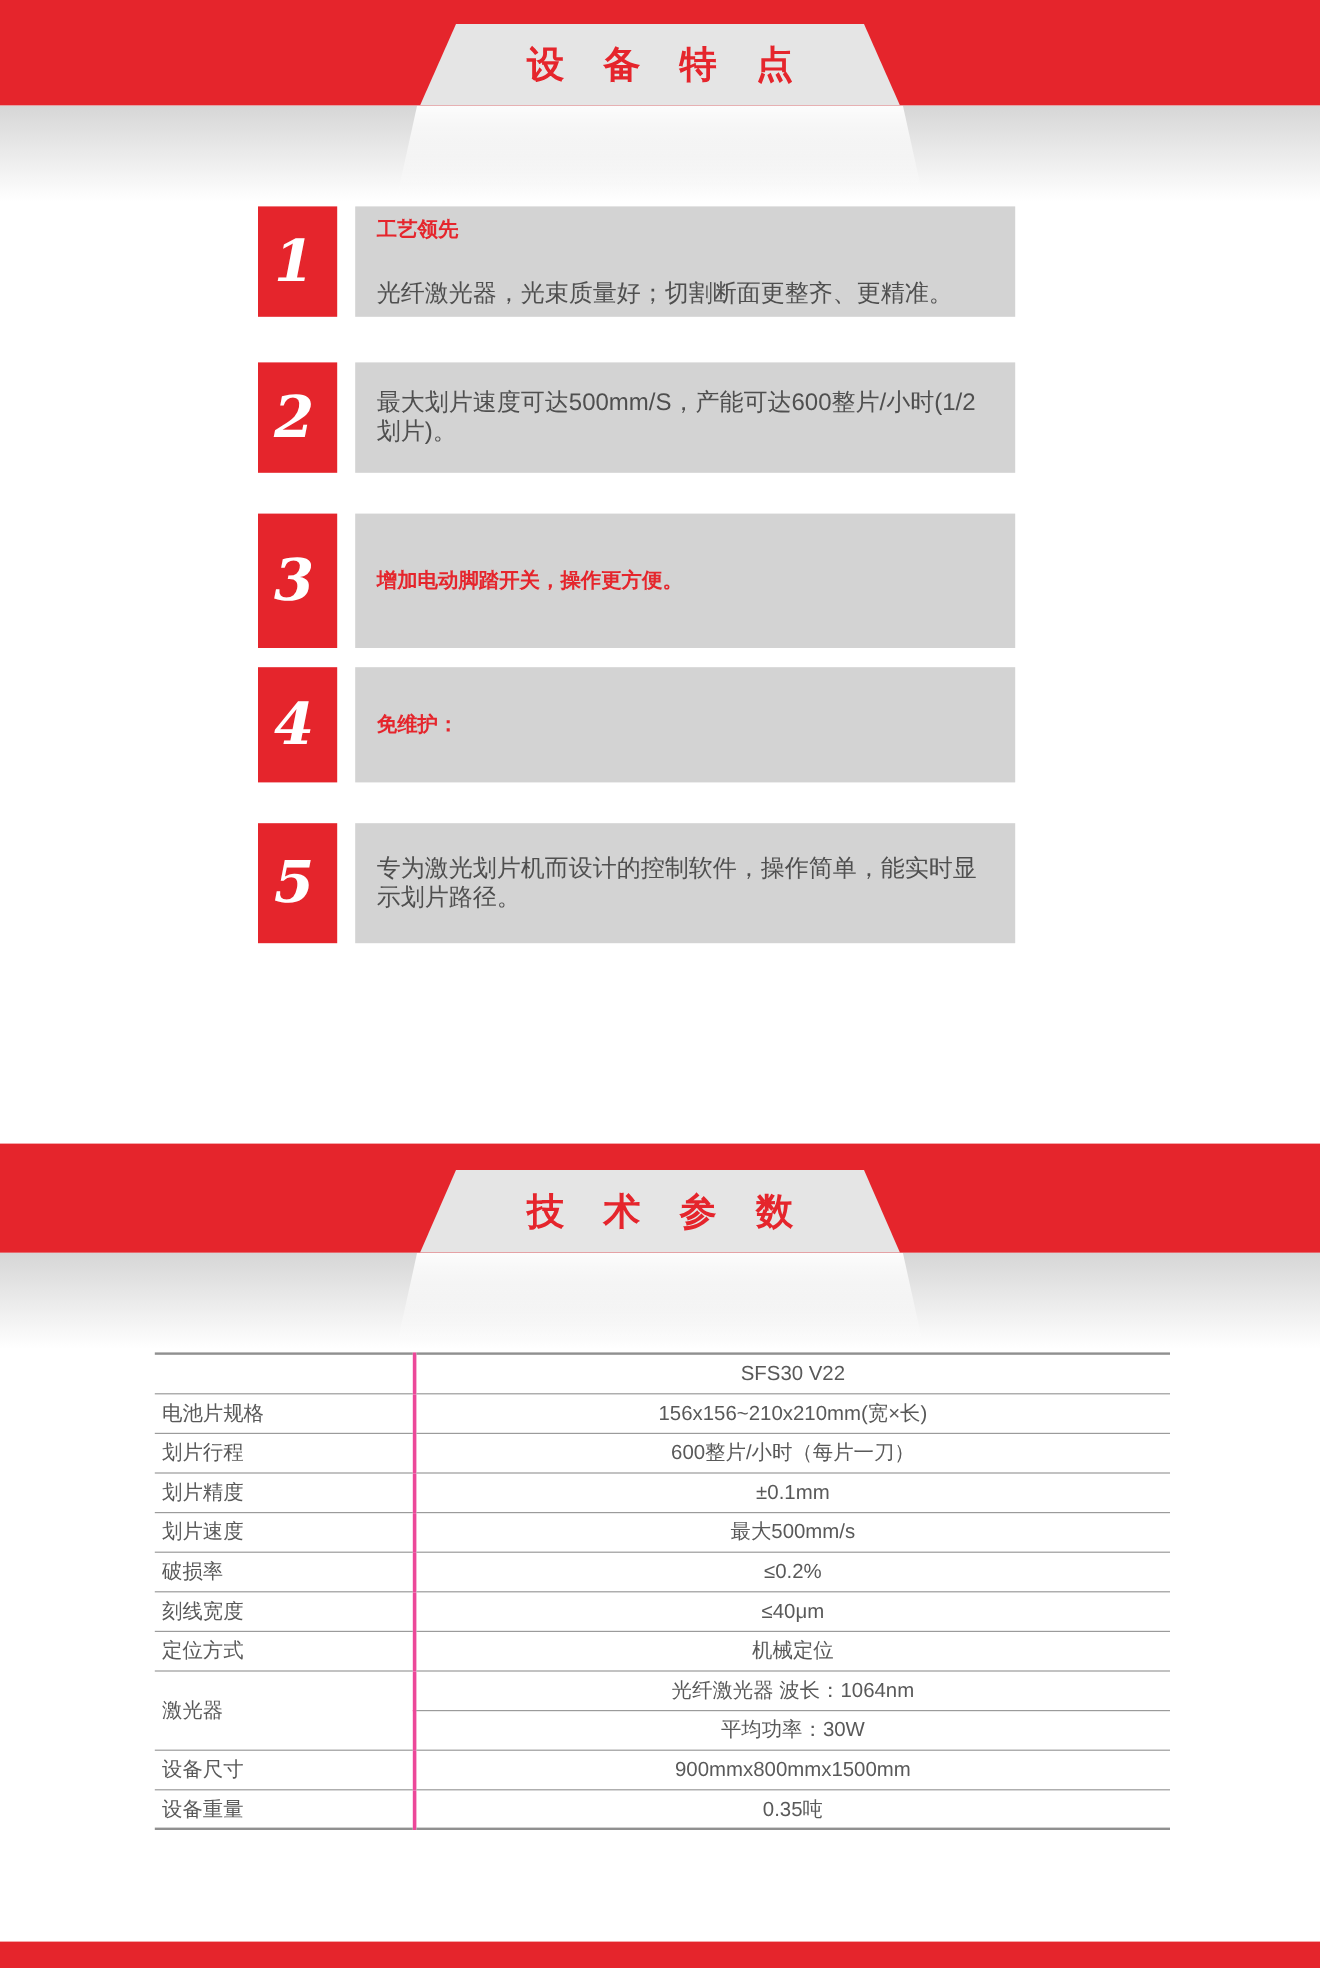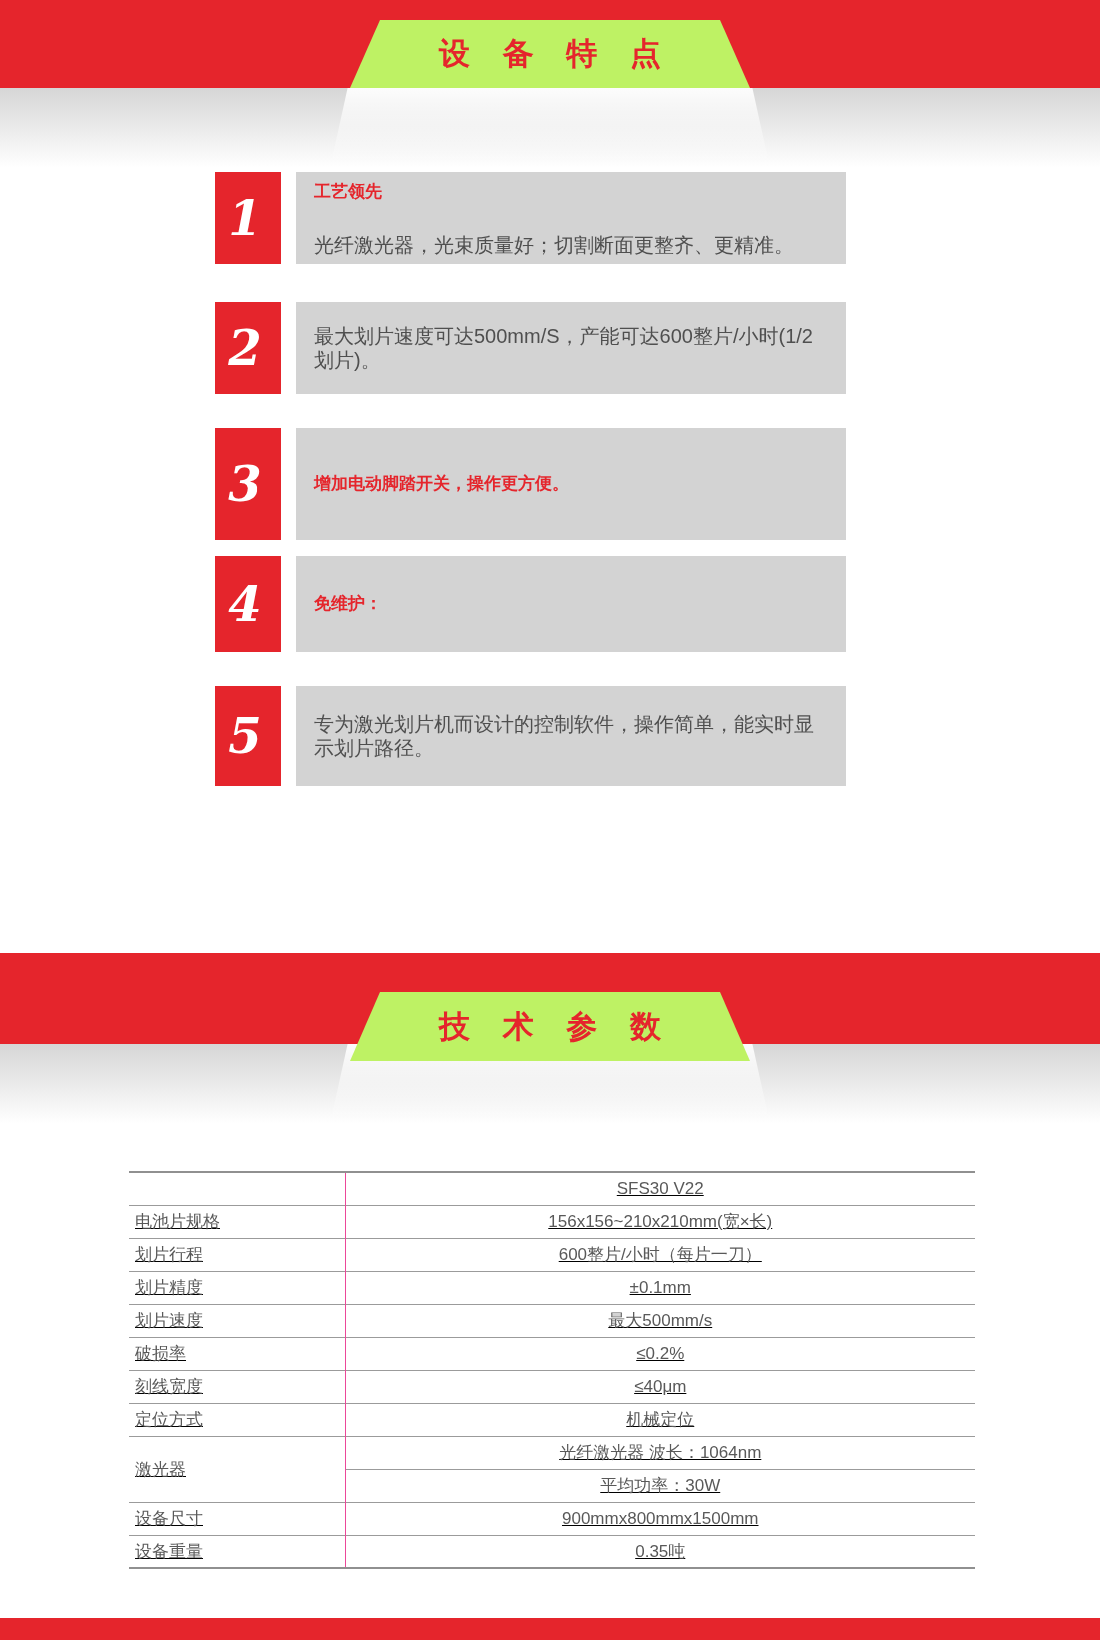--- a/index.html
+++ b/index.html
@@ -9,26 +9,26 @@
     background:#ffffff; overflow:hidden;
     font-family:"Liberation Sans","DejaVu Sans",sans-serif;
   }
   
   .band { position:absolute; left:0; width:100%; background:#e5252c; }
   .band-1 { top:0; height:88px; }
   .band-2 { top:953px; height:91px; }
   
   .trapezoid {
     position:absolute; left:50%; transform:translateX(-50%);
-    background:#bef264;
+    background:#e5e5e5;
     clip-path:polygon(7.5% 0, 92.5% 0, 100% 100%, 0 100%);
     display:flex; align-items:center; justify-content:center;
   }
   .trap-1 { top:20px; width:400px; height:68px; }
-  .trap-2 { top:975px; width:400px; height:69px;margin-top:17px; }
+  .trap-2 { top:975px; width:400px; height:69px; }
   .band-title {
     color:#e5252c; font-weight:bold; font-size:31px;
     letter-spacing:12px; padding-left:12px; white-space:nowrap;
   }
   
   .fade { position:absolute; left:0; width:100%; height:80px;
           background:linear-gradient(#d6d6d6, #ffffff); }
   .fade-1 { top:88px; }
   .fade-2 { top:1044px; }
   
@@ -52,27 +52,27 @@
   }
   .feature-box {
     position:absolute; left:296px; top:0; bottom:0; width:550px;
     background:#d3d3d3; padding:10px 20px 10px 18px;
     display:flex; flex-direction:column; justify-content:center;gap:28px;
   }
   .feature-title { color:#e5252c; font-weight:bold; font-size:17px; line-height:26px; }
   .feature-body  { color:#4f4f4f; font-size:20px; line-height:24px; }
   .feature-body:empty { display:none; }
   
-  .spec-table-wrap { position:absolute; left:129px; top:1171px; width:846px;text-decoration:underline; }
+  .spec-table-wrap { position:absolute; left:129px; top:1127px; width:846px; }
   table.spec { border-collapse:collapse; width:100%; color:#595959; font-size:17px; }
   table.spec td { border-top:1px solid #9b9b9b; height:33px; padding:4px 6px; }
   table.spec tr:first-child td { border-top:2px solid #909090; }
   table.spec tr:last-child td { border-bottom:2px solid #909090; }
   td.cell-label {
-    width:216px; border-right:1px solid #ec4899;
+    width:216px; border-right:3px solid #ec4899;
     padding-left:55px; text-align:left;margin-left:21px;
   }
   td.cell-value { text-align:center; }
   
   .footer-band { position:absolute; left:0; bottom:0; width:100%; height:22px; background:#e5252c; }
 </style>
 </head>
 <body>
 
 <div class="page">

